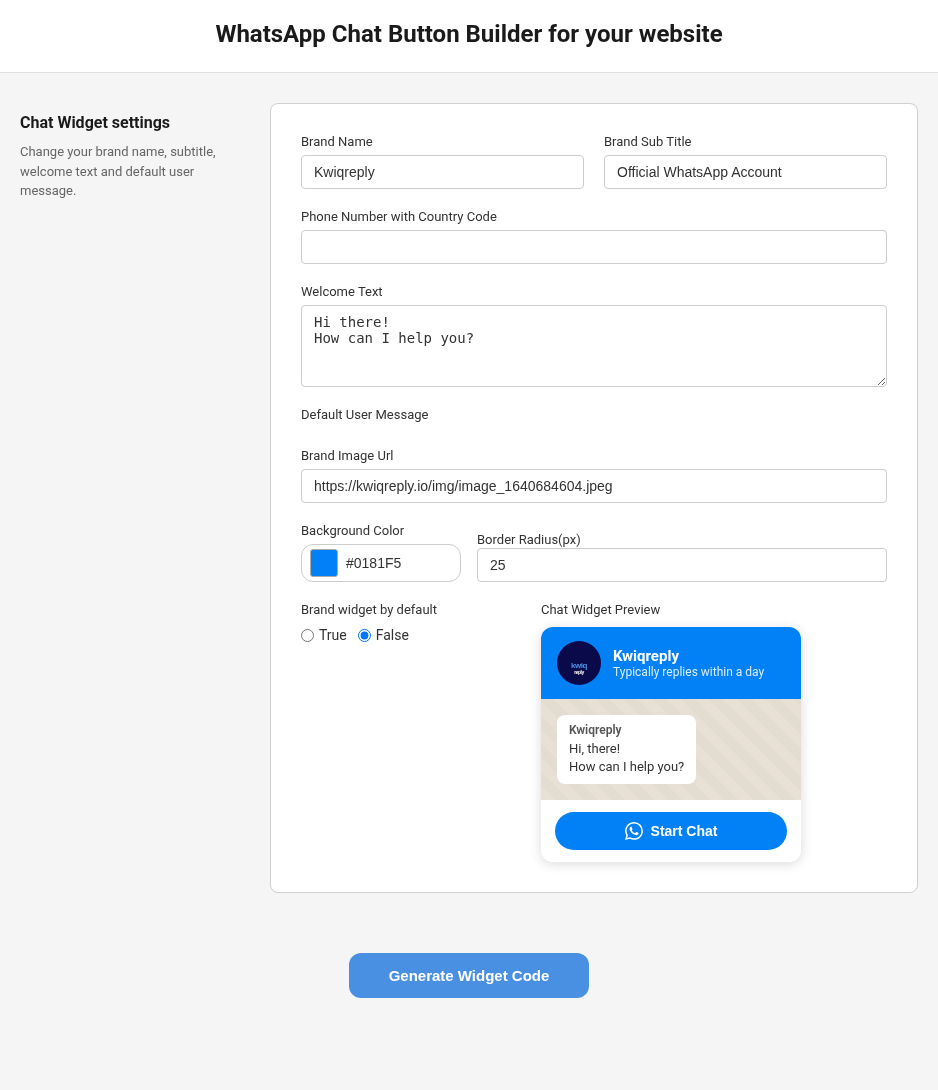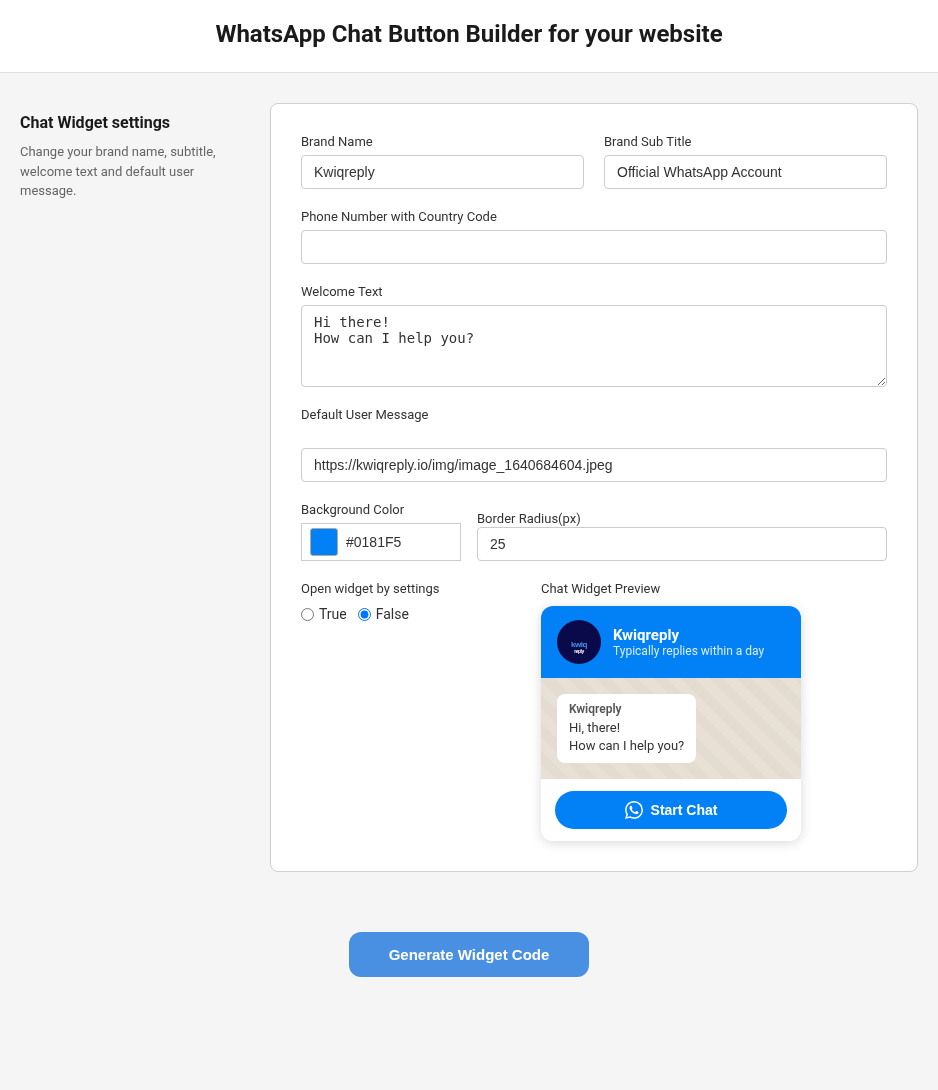--- a/index.html
+++ b/index.html
@@ -103,21 +103,21 @@
     .col-cta {
       flex: 1;
     }
     .col-radius {
       flex: 1;
     }
     .color-input-wrap {
       display: flex;
       align-items: center;
       border: 1px solid #ccc;
-      border-radius: 0;
+      border-radius: 12px;
       padding: 4px 8px;
       gap: 8px;
     }
     .color-swatch {
       width: 28px;
       height: 28px;
       background: #0181F5;
       border-radius: 3px;
       border: 1px solid #aaa;
       flex-shrink: 0;
@@ -319,41 +319,42 @@
     </div>
 
     <div class="form-row">
       <div class="form-group full">
         <label class="form-label">Default User Message</label>
       </div>
     </div>
 
     <div class="form-row">
       <div class="form-group full">
+        <label class="form-label">Brand Image Url</label>
         <input class="form-input" type="text" value="https://kwiqreply.io/img/image_1640684604.jpeg" style="">
       </div>
     </div>
 
     <div class="three-col">
       <div class="col-bg">
         <div class="form-label">Background Color</div>
         <div class="color-input-wrap">
           <div class="color-swatch"></div>
           <input class="color-text" type="text" value="#0181F5" style="">
         </div>
       </div>
       <div class="col-radius">
         <label class="form-label">Border Radius(px)</label>
         <input class="form-input" type="text" value="25" style="">
       </div>
     </div>
 
     <div class="two-col-bottom">
       <div class="open-widget-section">
-        <div class="section-label">Open widget by settings</div>
+        <div class="section-label">Brand widget by default</div>
         <div class="radio-group">
           <label class="radio-item">
             <input type="radio" name="open_widget" value="true" style="">
             <span>True</span>
           </label>
           <label class="radio-item">
             <input type="radio" name="open_widget" value="false" checked="" style="">
             <span>False</span>
           </label>
         </div>

